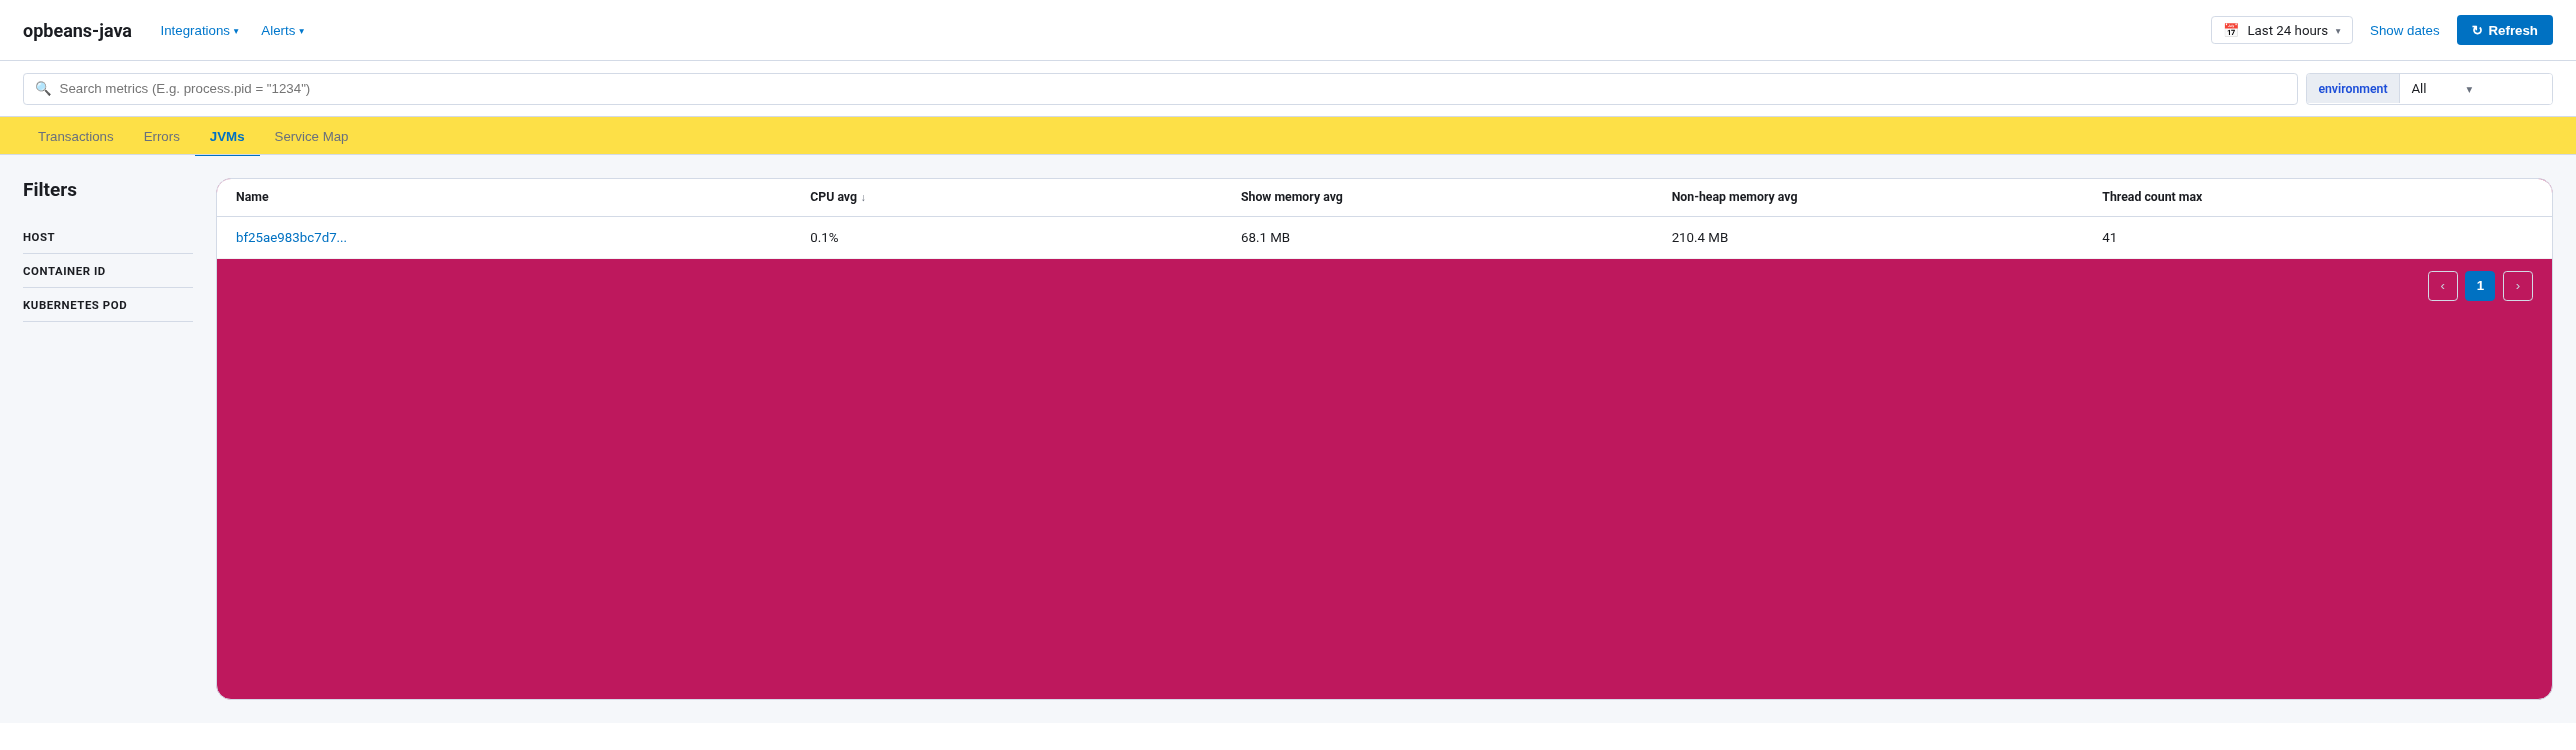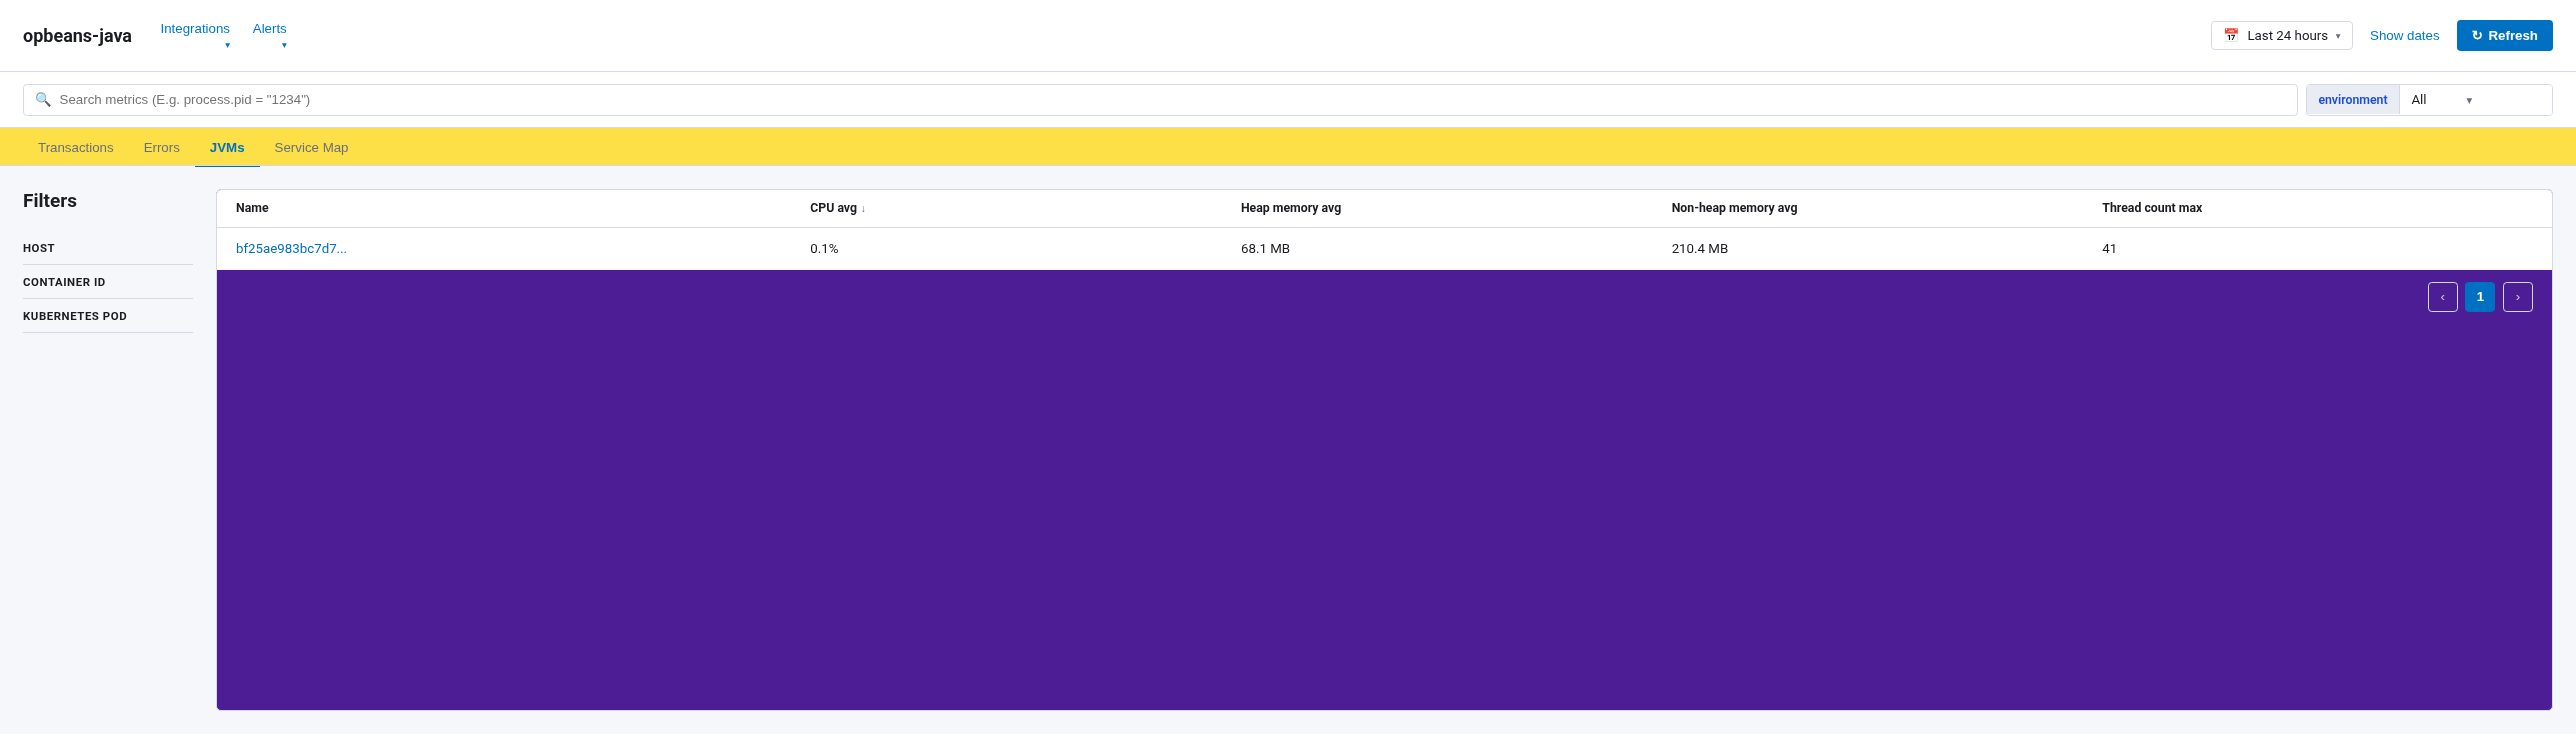--- a/index.html
+++ b/index.html
@@ -29,30 +29,29 @@
       margin-right: 7.6px;
     }
     .header-nav {
       display: flex;
       align-items: center;
       gap: 3.8px;
       flex: 1;
     }
     .nav-btn {
       display: flex;
-      align-items: flex-end;
+      align-items: center;
       gap: 3.8px;
       color: #0077cc;
       background: none;
       border: none;
       cursor: pointer;
       font-size: 13.3px;
       padding: 5.7px 9.5px;
       border-radius: 3.8px;
-      flex-direction: column;
     }
     .chevron-down {
       font-size: 9.5px;
     }
     .header-right {
       display: flex;
       align-items: center;
       gap: 7.6px;
       margin-left: auto;
     }
@@ -198,23 +197,23 @@
       border-bottom: 0.9px solid #d3dae6;
       font-size: 11.4px;
       font-weight: 700;
       color: #1a1c21;
       letter-spacing: 0.05em;
       text-transform: uppercase;
     }
     
     .table-area {
       flex: 1;
-      background: #4c1d95;
-      border: 0.9px solid #d3dae6;
-      border-radius: 5px;
+      background: #be185d;
+      border: 0.9px solid #d3dae6;
+      border-radius: 15px;
       overflow: hidden;
     }
     .table-header {
       display: grid;
       grid-template-columns: 2fr 1.5fr 1.5fr 1.5fr 1.5fr;
       padding: 11.4px 19px;
       border-bottom: 0.9px solid #d3dae6;
       background: #fff;
     }
     .col-header {
@@ -340,21 +339,21 @@
 
       <div class="table-header">
         <div class="col-header">
           <span>Name</span>
         </div>
         <div class="col-header">
           <span>CPU avg</span>
           <span class="sort-icon">↓</span>
         </div>
         <div class="col-header">
-          <span>Heap memory avg</span>
+          <span>Show memory avg</span>
         </div>
         <div class="col-header">
           <span>Non-heap memory avg</span>
         </div>
         <div class="col-header">
           <span>Thread count max</span>
         </div>
       </div>
 
       <div class="table-row">

